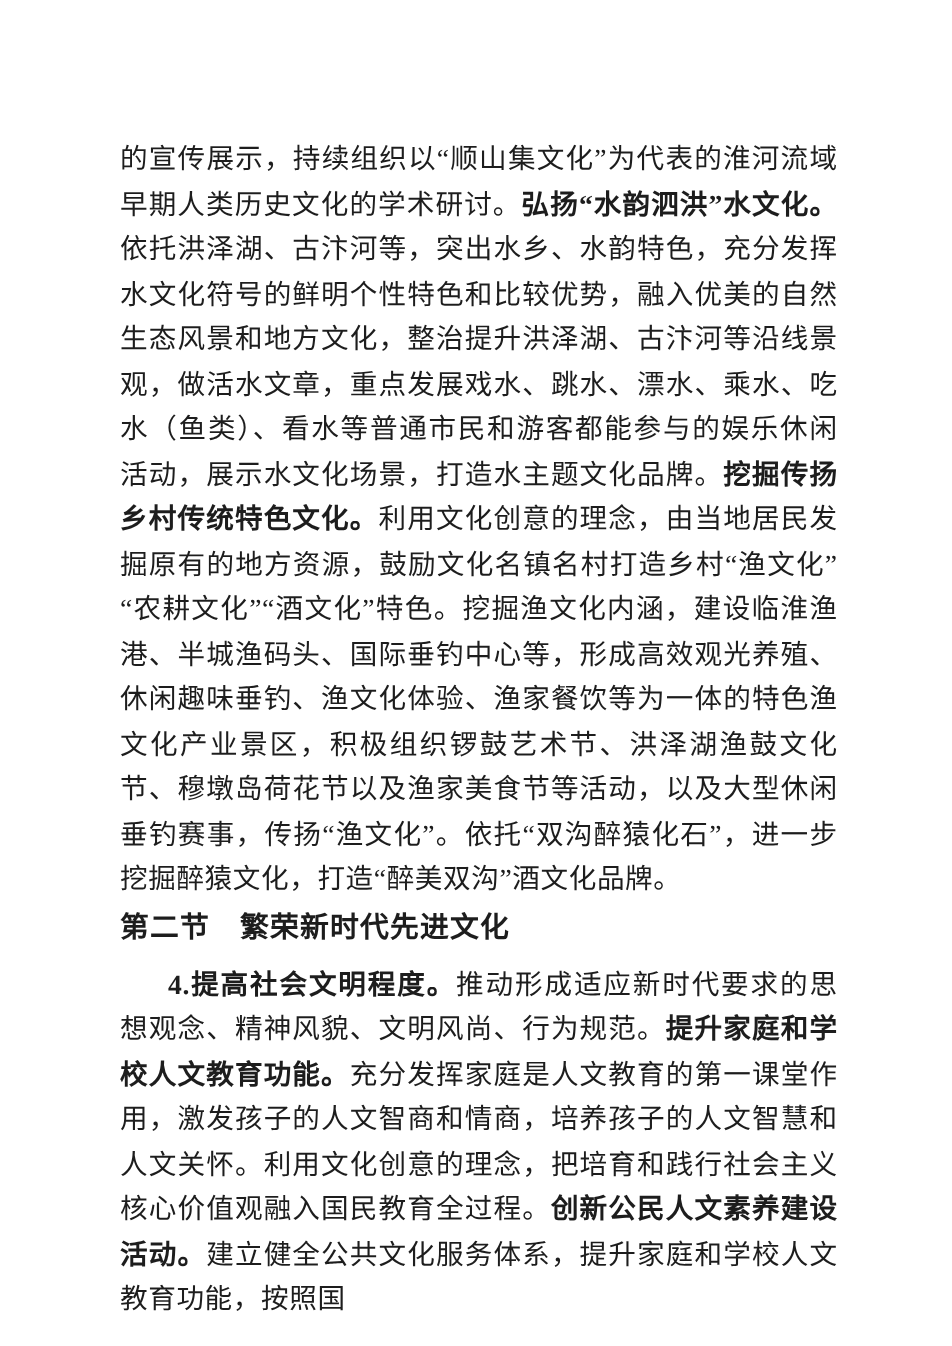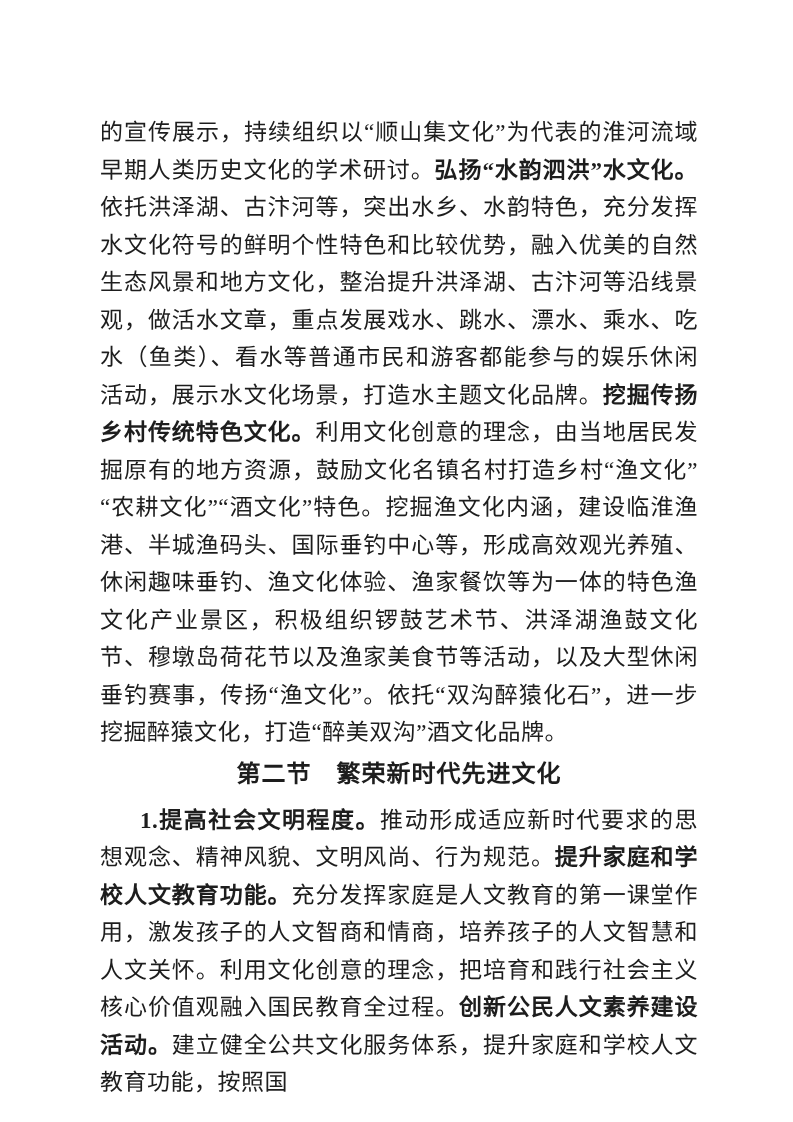--- a/index.html
+++ b/index.html
@@ -38,36 +38,36 @@
     font-weight: 700;
   }
   .para.indented {
     text-indent: 40px;
   }
   .heading {
     margin: 2px 0 8px 0;
     font-size: 24px;
     line-height: 40px;
     font-weight: 700;
-    text-align: center;
+    text-align: left;
     letter-spacing: 1px;
   }
   .page-number {
     position: absolute;
     left: 0;
     right: 0;
     top: 1024px;
     text-align: center;
     font-size: 20px;
     letter-spacing: 1px;
     color: var(--ink, #1d1d1d);
   }
 </style>
 </head>
 <body>
 
 <div class="page" style="--paper: #ffffff; --ink: #1d1d1d;">
   <main class="body-text">
     <p class="para"><span class="run">的宣传展示，持续组织以“顺山集文化”为代表的淮河流域早期人类历史文化的学术研讨。</span><b class="run run-bold">弘扬“水韵泗洪”水文化。</b><span class="run">依托洪泽湖、古汴河等，突出水乡、水韵特色，充分发挥水文化符号的鲜明个性特色和比较优势，融入优美的自然生态风景和地方文化，整治提升洪泽湖、古汴河等沿线景观，做活水文章，重点发展戏水、跳水、漂水、乘水、吃水（鱼类）、看水等普通市民和游客都能参与的娱乐休闲活动，展示水文化场景，打造水主题文化品牌。</span><b class="run run-bold">挖掘传扬乡村传统特色文化。</b><span class="run">利用文化创意的理念，由当地居民发掘原有的地方资源，鼓励文化名镇名村打造乡村“渔文化”“农耕文化”“酒文化”特色。挖掘渔文化内涵，建设临淮渔港、半城渔码头、国际垂钓中心等，形成高效观光养殖、休闲趣味垂钓、渔文化体验、渔家餐饮等为一体的特色渔文化产业景区，积极组织锣鼓艺术节、洪泽湖渔鼓文化节、穆墩岛荷花节以及渔家美食节等活动，以及大型休闲垂钓赛事，传扬“渔文化”。依托“双沟醉猿化石”，进一步挖掘醉猿文化，打造“醉美双沟”酒文化品牌。</span></p>
     <h2 class="heading">第二节　繁荣新时代先进文化</h2>
-    <p class="para indented"><b class="run run-bold">1.提高社会文明程度。</b><span class="run">推动形成适应新时代要求的思想观念、精神风貌、文明风尚、行为规范。</span><b class="run run-bold">提升家庭和学校人文教育功能。</b><span class="run">充分发挥家庭是人文教育的第一课堂作用，激发孩子的人文智商和情商，培养孩子的人文智慧和人文关怀。利用文化创意的理念，把培育和践行社会主义核心价值观融入国民教育全过程。</span><b class="run run-bold">创新公民人文素养建设活动。</b><span class="run">建立健全公共文化服务体系，提升家庭和学校人文教育功能，按照国</span></p>
+    <p class="para indented"><b class="run run-bold">4.提高社会文明程度。</b><span class="run">推动形成适应新时代要求的思想观念、精神风貌、文明风尚、行为规范。</span><b class="run run-bold">提升家庭和学校人文教育功能。</b><span class="run">充分发挥家庭是人文教育的第一课堂作用，激发孩子的人文智商和情商，培养孩子的人文智慧和人文关怀。利用文化创意的理念，把培育和践行社会主义核心价值观融入国民教育全过程。</span><b class="run run-bold">创新公民人文素养建设活动。</b><span class="run">建立健全公共文化服务体系，提升家庭和学校人文教育功能，按照国</span></p>
   </main>
 </div>
 
 </body></html>

